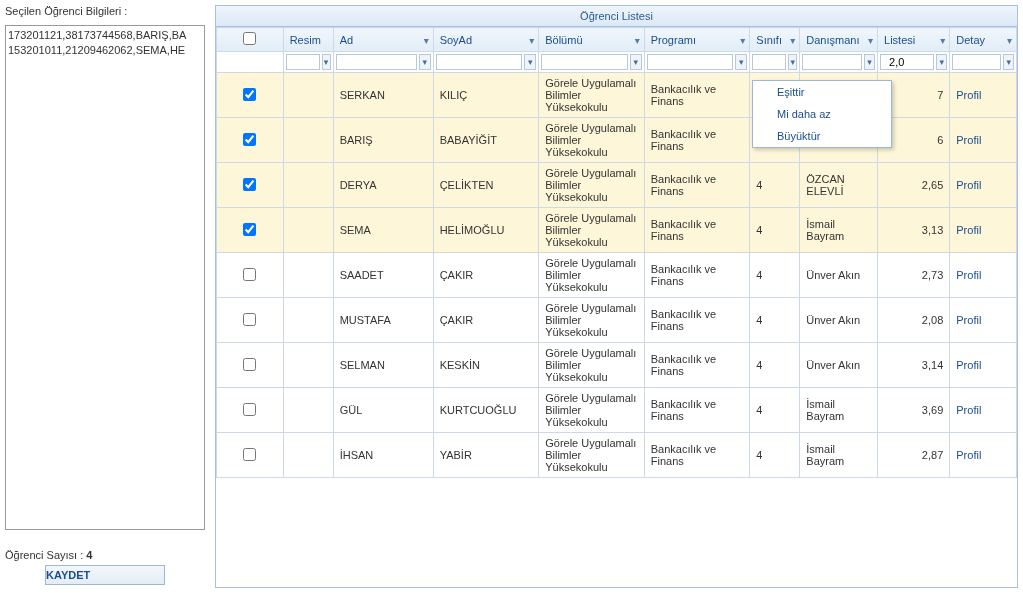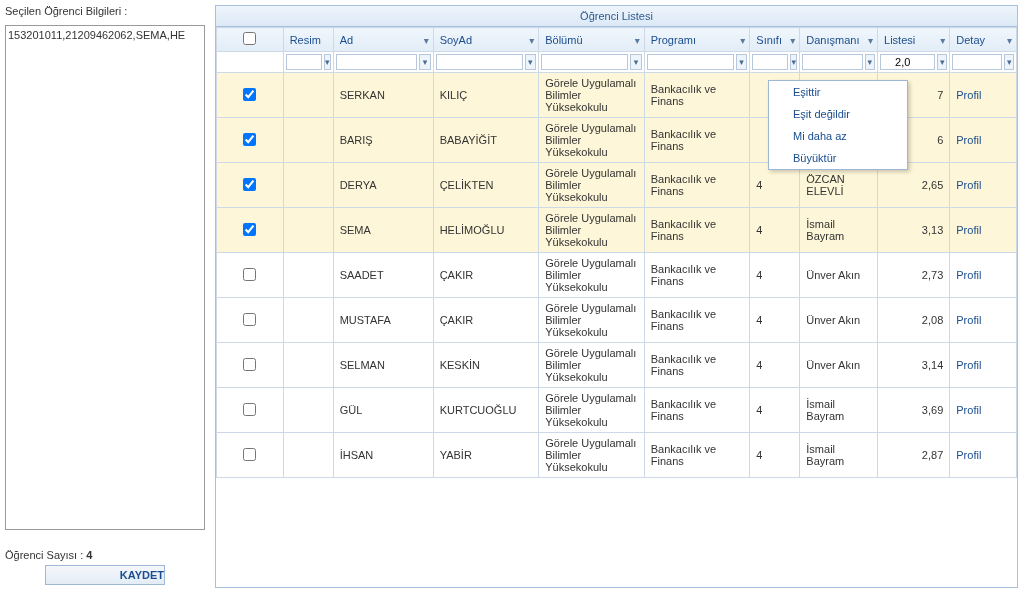--- a/index.html
+++ b/index.html
@@ -3,46 +3,47 @@
 <meta charset="utf-8">
 <style>
 *{box-sizing:border-box;margin:0;padding:0}
 body{font-family:Tahoma,Arial,sans-serif;font-size:11px;background:#fff;color:#333;width:1023px;height:593px;overflow:hidden;position:relative}
 .left-panel{position:absolute;left:5px;top:5px;width:200px}
 .left-title{font-size:11px;color:#333;margin-bottom:8px}
 .left-list{border:1px solid #999;width:200px;height:505px;overflow:auto;background:#fff;padding:2px;font-size:11px;white-space:nowrap}
 .left-list div{line-height:15px;cursor:default}
 .count-line{font-size:11px;margin-top:19px}
 .count-line b{font-weight:bold}
-.save-btn{display:block;width:120px;margin:4px auto 0;background:linear-gradient(#f4f7fb,#e3ecf5);border:1px solid #9cb8d6;padding:3px 0;text-align:right;font-weight:bold;color:#1a4d8f;cursor:pointer;font-size:11px}
+.save-btn{display:block;width:120px;margin:4px auto 0;background:linear-gradient(#f4f7fb,#e3ecf5);border:1px solid #9cb8d6;padding:3px 0;text-align:left;font-weight:bold;color:#1a4d8f;cursor:pointer;font-size:11px}
 .right-panel{position:absolute;left:215px;top:5px;right:5px;bottom:5px;border:1px solid #a6c0de}
 .grid-title{background:linear-gradient(#eef4fb,#dce9f6);text-align:center;padding:4px 0;color:#2c5a8f;border-bottom:1px solid #a6c0de;font-size:11px}
 .grid{width:100%;border-collapse:collapse;table-layout:fixed}
 .grid th,.grid td{border:1px solid #cdd9e6;padding:4px 6px;font-size:11px;text-align:left;vertical-align:middle}
 .grid th{background:linear-gradient(#f0f6fc,#e2edf7);color:#1a4d8f;position:relative;font-weight:normal}
 .filter-row td{padding:2px;background:#fff}
-.filter-row input{width:100%;border:1px solid #b7c8dd;font-size:11px;padding:1px 14px}
+.filter-row input{width:100%;border:1px solid #b7c8dd;font-size:11px;padding:1px 8px}
 .filter-cell{display:flex;align-items:center;gap:2px}
 .filter-cell .fbtn{width:14px;height:16px;border:1px solid #b7c8dd;background:#eef4fb;font-size:9px;color:#4a6b91;line-height:14px;text-align:center;cursor:pointer}
 .funnel{position:absolute;right:4px;top:50%;transform:translateY(-50%);font-size:10px;color:#5a7aa0;cursor:pointer}
 .row-sel td{background:#fdf6d8}
 .chk{width:13px;height:13px}
 .detay-link{color:#1a4d8f;cursor:pointer}
 .ort{text-align:right!important}
 .menu{position:absolute;background:#fff;border:1px solid #9cb8d6;box-shadow:2px 2px 4px rgba(0,0,0,.2);z-index:100;min-width:140px}
 .menu div{padding:5px 12px 5px 24px;font-size:11px;color:#1a4d8f;cursor:pointer;position:relative}
 .menu div.sel::before{content:"✓";position:absolute;left:6px;color:#1a4d8f}
 col.c-chk{width:60px}col.c-img{width:45px}col.c-ad{width:90px}col.c-soy{width:95px}col.c-bol{width:95px}col.c-prg{width:95px}col.c-sin{width:45px}col.c-dan{width:70px}col.c-ort{width:65px}col.c-det{width:60px}
 </style>
 </head>
 <body>
 
 <div class="left-panel">
   <div class="left-title">Seçilen Öğrenci Bilgileri :</div>
   <div class="left-list" id="left-list">
+      <div>173201121,38173744568,BARIŞ,BA</div>
       <div>153201011,21209462062,SEMA,HE</div>
     </div>
   <div class="count-line">
     <span>Öğrenci Sayısı :</span> <b>4</b>
   </div>
   <button class="save-btn">KAYDET</button>
 </div>
 
 <div class="right-panel">
   <div class="grid-title">Öğrenci Listesi</div>
@@ -236,18 +237,17 @@
           <td>Bankacılık ve Finans</td>
           <td>4</td>
           <td>İsmail Bayram</td>
           <td class="ort">2,87</td>
           <td><span class="detay-link">Profil</span></td>
         </tr>
       </tbody>
   </table>
 </div>
 
-<div class="menu" id="filter-menu" style="left:768px;top:80px">
+<div class="menu" id="filter-menu" style="left:752px;top:80px">
     <div>Eşittir</div>
-    <div>Eşit değildir</div>
     <div>Mi daha az</div>
     <div>Büyüktür</div>
   </div>
 
 </body></html>

